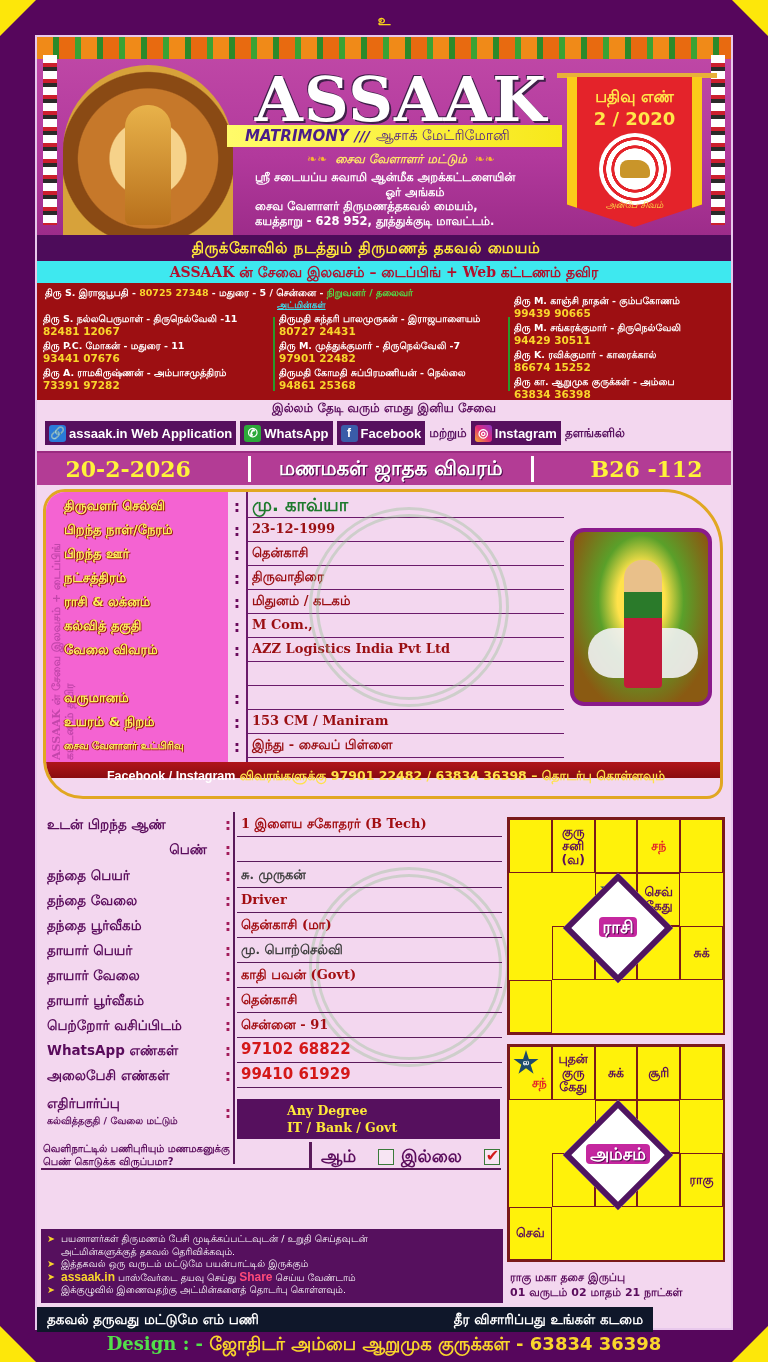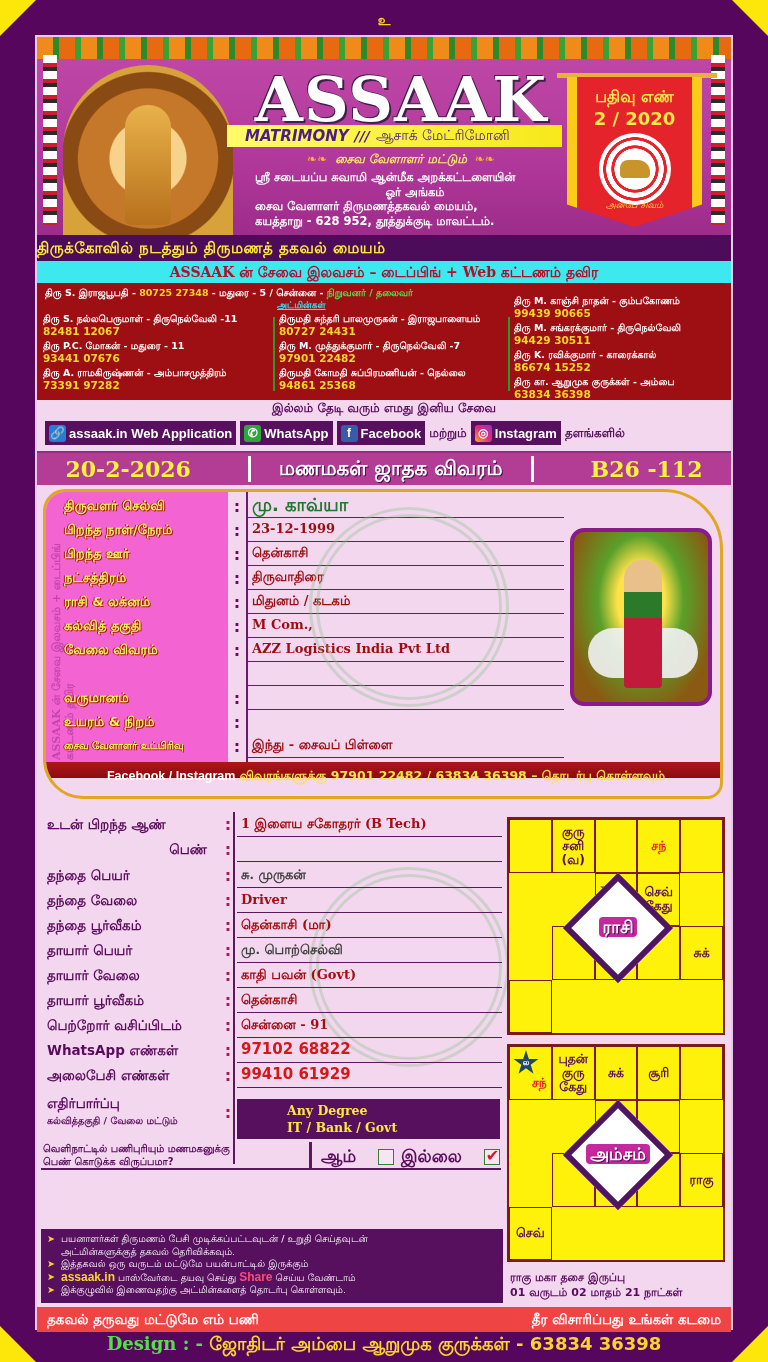--- a/index.html
+++ b/index.html
@@ -28,21 +28,21 @@
 .addr{position:absolute;left:218px;top:133px;width:320px;color:#fff;font-size:11.5px;line-height:14.5px;font-weight:bold}
 .addr .c{text-align:center;display:block}
 .banner{position:absolute;left:530px;top:40px;width:135px;height:150px;background:#e4232a;border-left:10px solid #fbcb1a;border-right:10px solid #fbcb1a;clip-path:polygon(0 0,100% 0,100% 85%,50% 100%,0 85%)}
 .banner-rod{position:absolute;left:520px;top:36px;width:160px;height:5px;background:#e8b038}
 .banner .t1{color:#ffe74a;font-size:16px;font-weight:bold;text-align:center;margin-top:10px}
 .banner .t2{color:#ffe74a;font-size:18px;font-weight:bold;text-align:center}
 .banner .seal{width:72px;height:72px;margin:4px auto 0;border-radius:50%;background:radial-gradient(circle,#fff 0 40%,#e4232a 41% 46%,#fff 47% 56%,#e4232a 57% 62%,#fff 63% 72%,#e4232a 73%)}
 .banner .seal-bull{width:30px;height:18px;margin:-45px auto 0;background:#c9952a;border-radius:8px 12px 4px 4px}
 .banner .t3{color:#ffe74a;font-size:9px;text-align:center;margin-top:22px;font-style:italic}
 
-.tagline{position:absolute;left:0;top:198px;width:694px;height:26px;background:#4d0c5a;color:#ffe93a;font-weight:bold;font-size:15px;text-align:left;padding-right:36px;line-height:26px;letter-spacing:.5px}
+.tagline{position:absolute;left:0;top:198px;width:694px;height:26px;background:#4d0c5a;color:#ffe93a;font-weight:bold;font-size:15px;text-align:center;padding-right:36px;line-height:26px;letter-spacing:.5px}
 .tagline2{position:absolute;left:0;top:224px;width:694px;height:22px;background:#3ee8ef;color:#b10f2c;font-family:"DejaVu Serif",serif;font-weight:bold;font-size:14px;text-align:center;line-height:22px}
 .admins{position:absolute;left:0;top:246px;width:694px;height:117px;background:#9d0f12;color:#fff;font-size:9.5px;font-weight:bold}
 .admins .head{position:absolute;left:8px;top:4px}
 .admins .head .num{color:#f9d52c}
 .admins .head .role{color:#4fe14a}
 .admins .sub{position:absolute;left:240px;top:17px;color:#3de0ef;text-decoration:underline;font-size:9px}
 .col{position:absolute;top:26px}
 .col .e{margin-bottom:3px;line-height:12px}
 .col .ph{color:#f9d52c;font-size:10.5px}
 .col1{left:6px;top:30px}.col2{left:242px;top:30px}.col3{left:477px;top:12px}
@@ -100,21 +100,21 @@
 .dlabel{position:absolute;left:0;width:218px;text-align:center;top:98px;color:#fff;font-weight:bold;font-size:17px;text-shadow:0 0 3px #b01a9a,1px 1px 0 #3a0a3a}
 .dlabel span{background:#c5289f;padding:0 4px;border-radius:4px}
 .star{position:absolute;width:26px;height:26px;background:#1e4a6a;clip-path:polygon(50% 0,61% 35%,98% 35%,68% 57%,79% 91%,50% 70%,21% 91%,32% 57%,2% 35%,39% 35%);color:#fff;font-size:8px;display:flex;align-items:center;justify-content:center}
 .dasha{position:absolute;left:473px;top:1233px;color:#5a0c5c;font-size:11px;font-weight:bold;line-height:15px}
 
 .notes{position:absolute;left:4px;top:1192px;width:462px;height:74px;background:#56105e;color:#fff;font-size:9.5px;padding:4px 6px;line-height:12.5px}
 .notes .ln{display:flex;gap:6px}
 .notes .arrow{color:#f9d52c}
 .notes .hl{color:#f9d52c;font-family:"Liberation Sans",sans-serif;font-weight:bold;font-size:12px}
 .notes .share{color:#ff4a7a;font-weight:bold;font-family:"Liberation Sans",sans-serif;font-size:12px}
-.footerbar{position:absolute;left:0;top:1270px;width:694px;height:25px;background:#ef4444;color:#fff;font-weight:bold;font-size:13.5px;display:flex;justify-content:space-between;align-items:center;padding:0 10px}
+.footerbar{position:absolute;left:0;top:1270px;width:616px;height:25px;background:#0f172a;color:#fff;font-weight:bold;font-size:13.5px;display:flex;justify-content:space-between;align-items:center;padding:0 10px}
 .design{position:absolute;left:0;top:1333px;width:768px;text-align:center;font-weight:bold;font-size:18px;color:#f9d52c}
 .design .g{color:#52e04a;font-family:"DejaVu Serif",serif}
 </style>
 </head>
 <body>
 
 <div class="corner c-tl"></div>
 <div class="corner c-tr"></div>
 <div class="corner c-bl"></div>
 <div class="corner c-br"></div>
@@ -283,20 +283,21 @@
         <span class="val"></span>
       </div>
     <div class="row" style="top:194px">
         <span class="lab">வருமானம்</span>
         <span class="colon">:</span>
         <span class="val"></span>
       </div>
     <div class="row" style="top:218px">
         <span class="lab">உயரம் &amp; நிறம்</span>
         <span class="colon">:</span>
+        <span class="val">153 CM / Maniram</span>
       </div>
     <div class="row" style="top:242px">
         <span class="lab small">சைவ வேளாளர் உட்பிரிவு</span>
         <span class="colon">:</span>
         <span class="val">இந்து - சைவப் பிள்ளை</span>
       </div>
     <div class="photo">
         <div class="cow"></div>
         <div class="fig"></div>
       </div>

